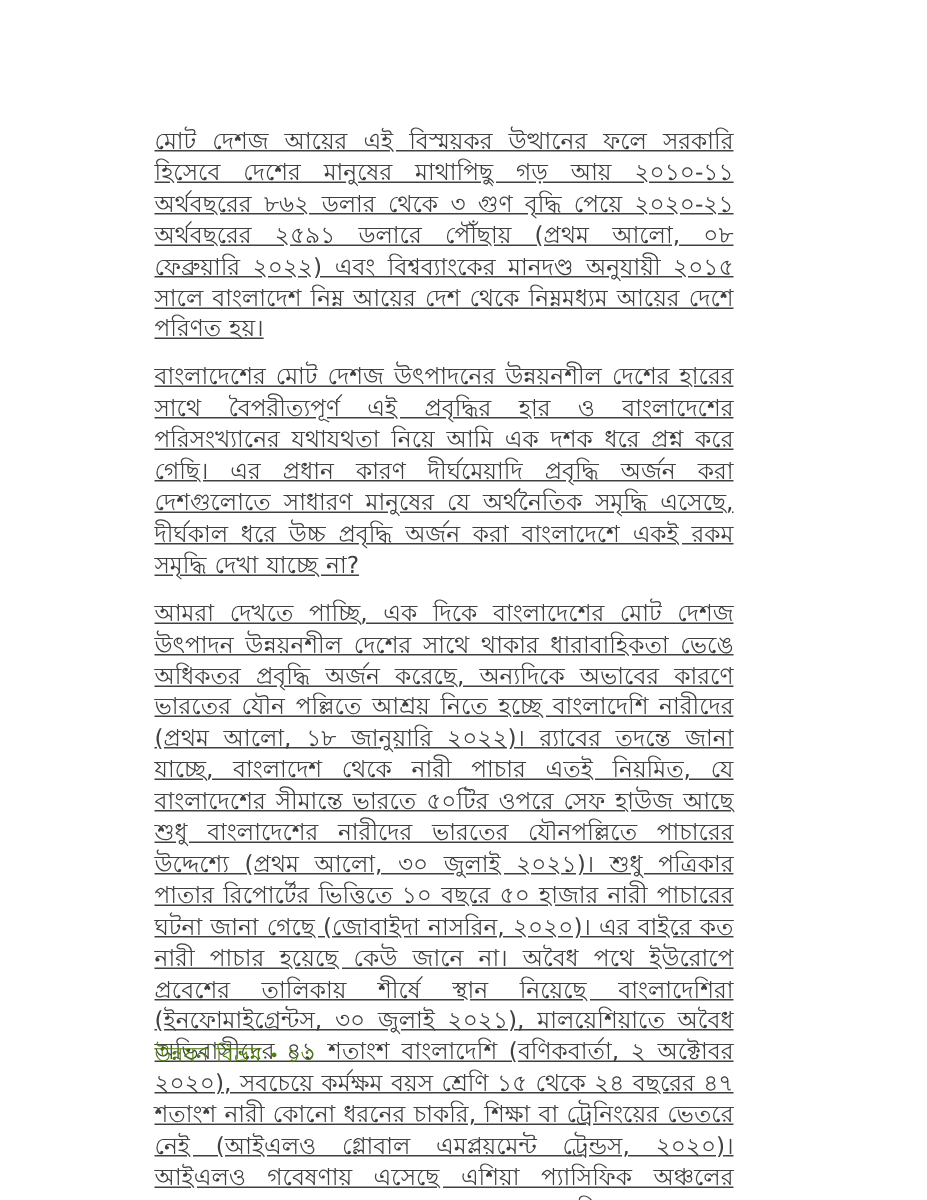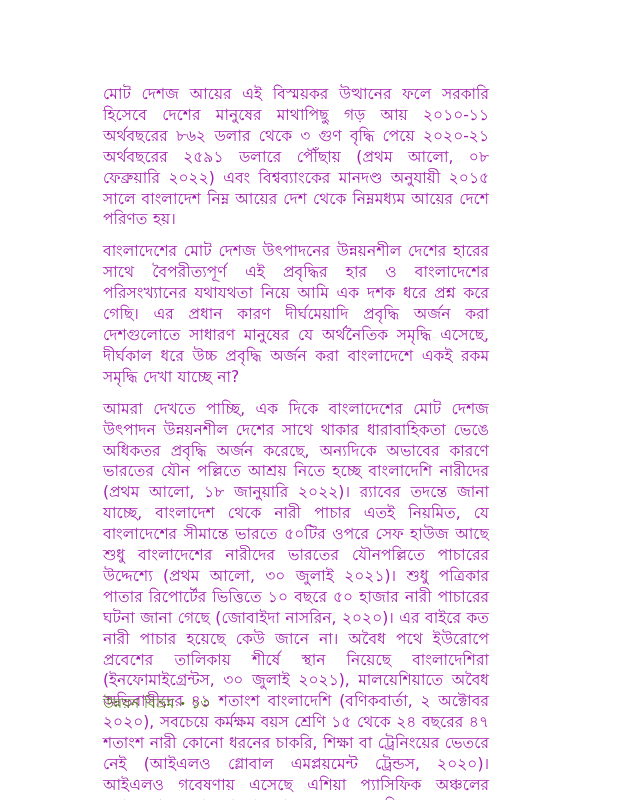--- a/index.html
+++ b/index.html
@@ -18,24 +18,25 @@
   .text-column {
     position: absolute;
     left: 103px;
     top: 84px;
     width: 386px;
   }
 
   .body-paragraph {
     font-size: 15.5px;
     line-height: 20.9px;
-    color: #a21caf;
+    color: #404040;
     text-align: justify;
     margin: 0 0 11px 0;
     word-spacing: 0.5px;
+    text-decoration: underline;
   }
 
   .page-footer {
     position: absolute;
     left: 103px;
     top: 694px;
     width: 387px;
     text-align: left;
     font-size: 14px;
     line-height: 19px;

